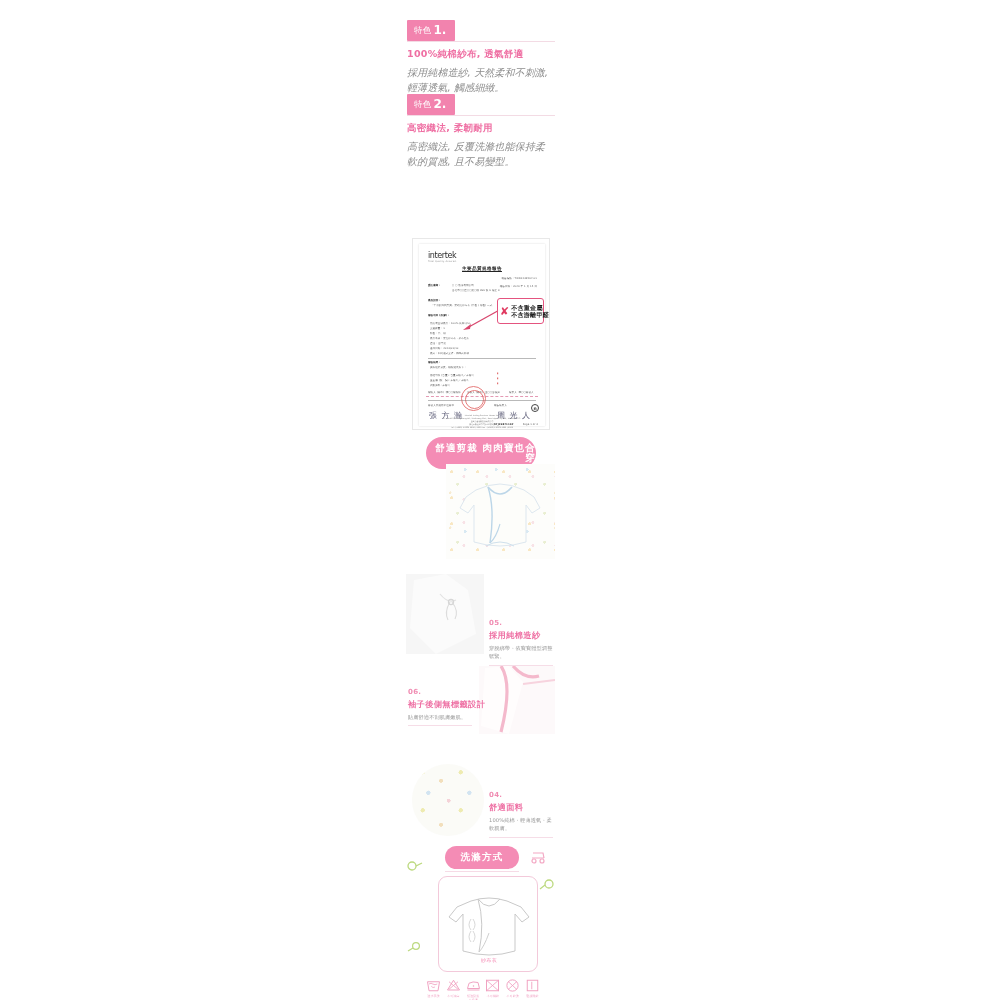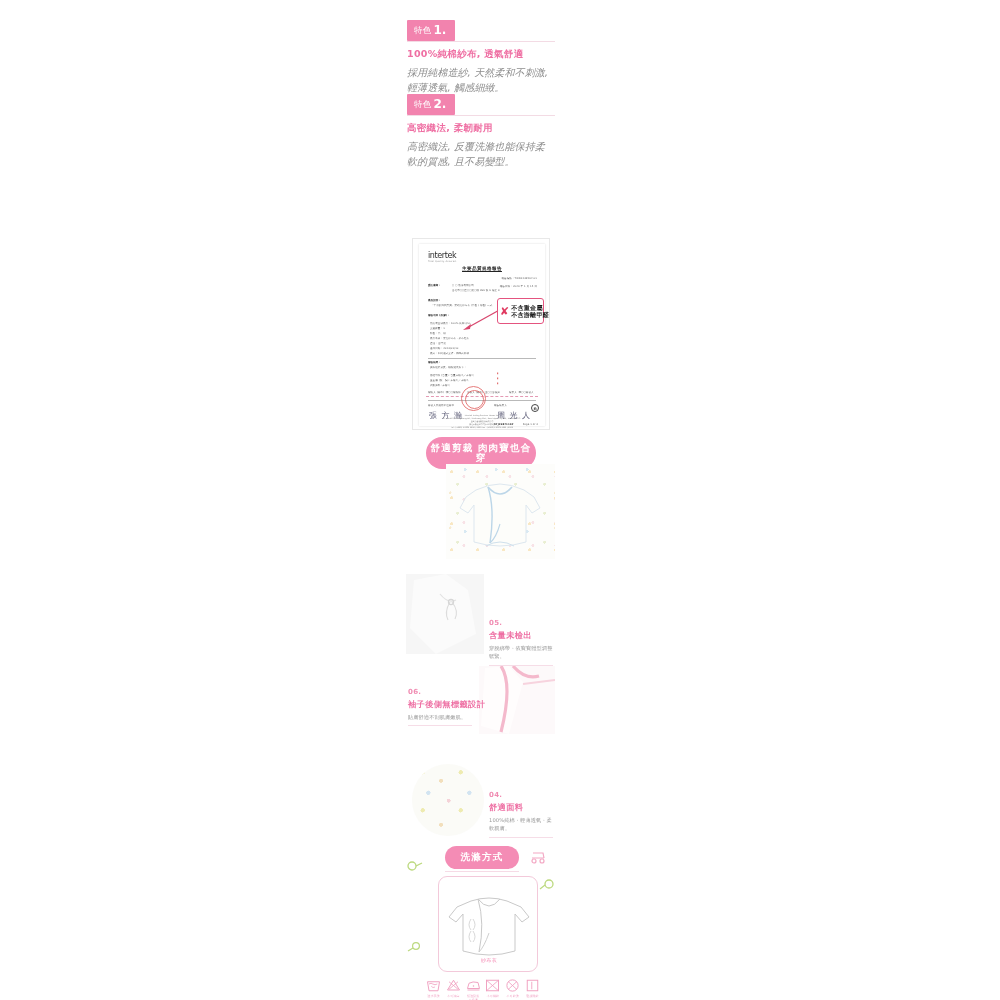--- a/index.html
+++ b/index.html
@@ -357,21 +357,21 @@
 
       <div id="cert-callout">
         <span class="x-mark">✘</span>
         <span class="co-lines">
           <div>不含重金屬</div>
           <div>不含游離甲醛</div>
         </span>
       </div>
     </div>
 
-    <div class="pill-banner" style="left:19px; top:421px; width:110px;">舒適剪裁 肉肉寶也合穿</div>
+    <div class="pill-banner" style="left:19px; top:421px; width:110px;text-align:right;">舒適剪裁 肉肉寶也合穿</div>
 
     <div class="photo photo-01" style="left:39px; top:448px; width:109px; height:95px;">
       <svg width="109" height="95" viewBox="0 0 109 95">
         <path d="M30 26 L20 33 L14 44 L22 49 L28 41 L28 78 Q54 86 80 78 L80 41 L86 49 L94 44 L88 33 L78 26 Q65 20 54 20 Q43 20 30 26 Z" fill="#fdfdfa" stroke="#dde7ef" stroke-width="1"></path>
         <path d="M42 23 Q54 37 66 23" fill="none" stroke="#bcd6e8" stroke-width="1.6"></path>
         <path d="M42 23 Q49 45 44 79" fill="none" stroke="#bcd6e8" stroke-width="1.4"></path>
         <path d="M54 60 Q50 74 44 79" fill="none" stroke="#bcd6e8" stroke-width="1.1"></path>
         <path d="M40 82 Q54 74 68 82" fill="none" stroke="#cfe0ec" stroke-width="1"></path>
       </svg>
     </div>
@@ -381,21 +381,21 @@
         <rect x="0" y="0" width="78" height="80" fill="#f6f6f6"></rect>
         <path d="M8 6 L40 0 L62 16 L70 60 L30 80 L4 54 Z" fill="#fbfbfb"></path>
         <path d="M34 20 Q42 30 50 26" fill="none" stroke="#e2e2e2" stroke-width="1.2"></path>
         <path d="M44 28 q-6 10 -2 18" fill="none" stroke="#dcdcdc" stroke-width="1.1"></path>
         <path d="M46 28 q7 9 3 17" fill="none" stroke="#dcdcdc" stroke-width="1.1"></path>
         <circle cx="45" cy="28" r="2.6" fill="none" stroke="#d6d6d6" stroke-width="1.1"></circle>
       </svg>
     </div>
     <div class="prod-sec" style="left:82px; top:603px; width:64px;">
       <div class="sec-num">05.</div>
-      <div class="sec-title">含量未檢出</div>
+      <div class="sec-title">採用純棉造紗</div>
       <div class="sec-desc">穿脫綁帶・依寶寶體型調整鬆緊。</div>
       <div class="sec-underline" style="width:64px;"></div>
     </div>
 
     <div class="photo photo-03" style="left:72px; top:650px; width:76px; height:68px;">
       <svg width="76" height="68" viewBox="0 0 76 68">
         <rect x="0" y="0" width="76" height="68" fill="#fdf9fa"></rect>
         <path d="M6 2 L30 0 L44 16 L30 68 L2 60 Z" fill="#fffdfd"></path>
         <path d="M22 0 Q34 18 22 66" fill="none" stroke="#f4b9cc" stroke-width="3.2"></path>
         <path d="M34 0 Q46 14 60 10" fill="none" stroke="#f4b9cc" stroke-width="3.2"></path>

